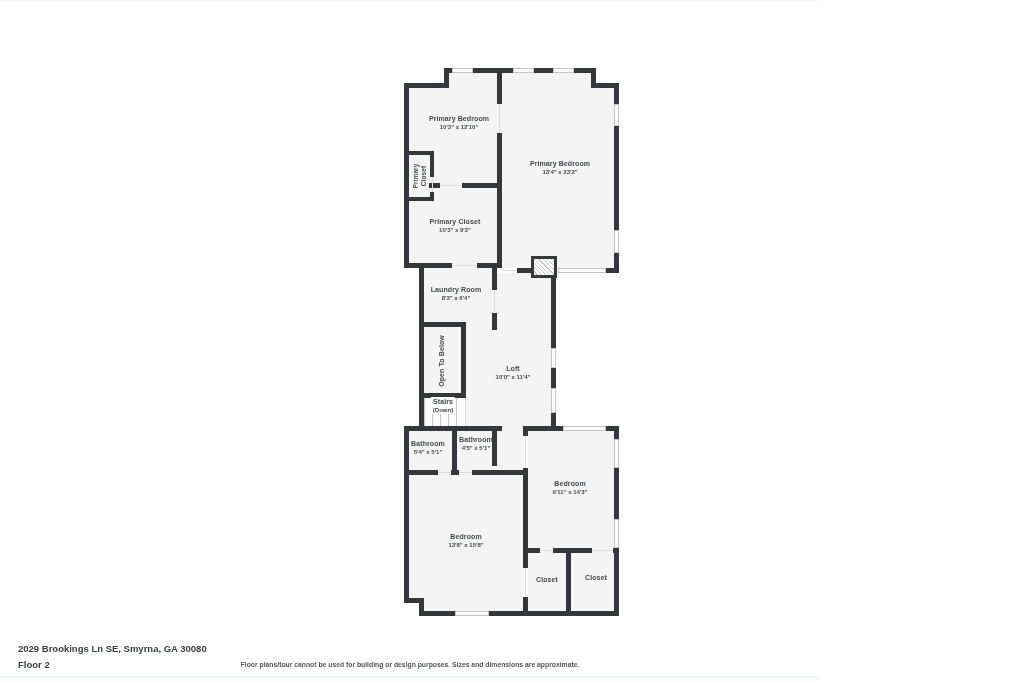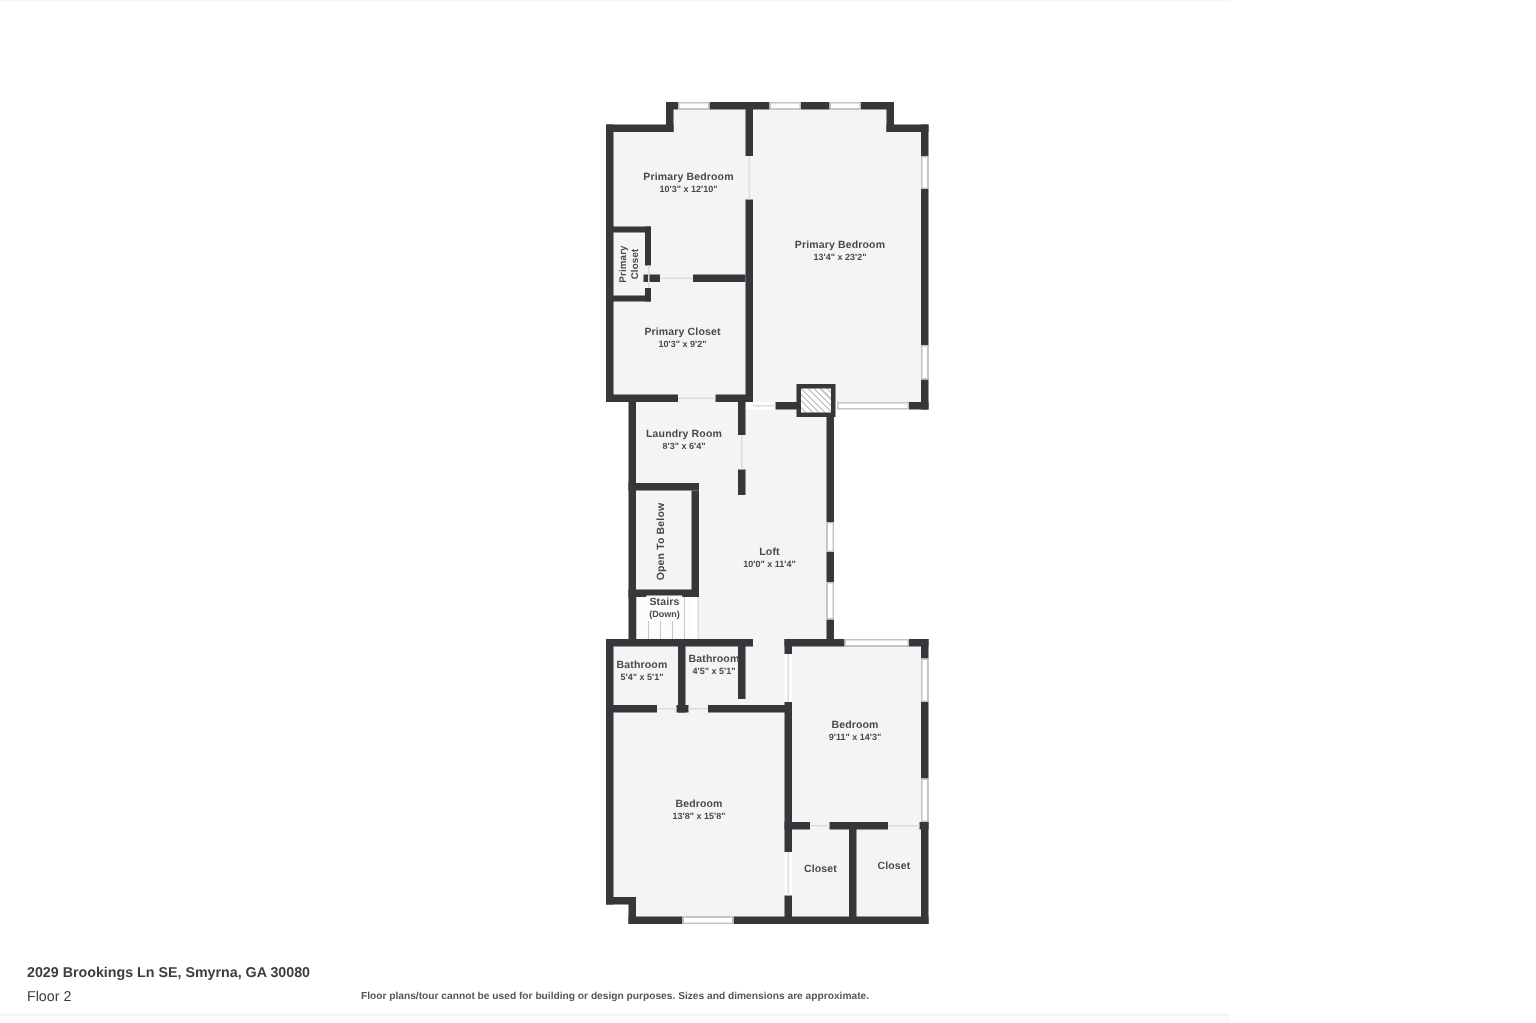--- a/index.html
+++ b/index.html
@@ -19,21 +19,21 @@
           color:var(--ink,#46494d);white-space:nowrap;}
   .rname{display:block;font-size:7px;font-weight:bold;line-height:9px;letter-spacing:.1px;}
   .rdim{display:block;font-size:6px;font-weight:bold;line-height:8px;color:var(--ink,#46494d);}
   .rdim:empty{display:none;}
   .vert{transform:translate(-50%,-50%) rotate(-90deg);}
   .vert .rname{white-space:nowrap;}
   .wrap2{transform:translate(-50%,-50%) rotate(-90deg);width:42px;white-space:normal;}
   .wrap2 .rname{font-size:6.5px;line-height:8px;}
   .stairs-label .rname,.stairs-label .rdim{background:#fcfcfc;padding:0 2px;}
   .addr{position:absolute;left:18px;top:643px;font-size:9.5px;font-weight:bold;color:#3a3e42;line-height:11px;}
-  .floorlbl{position:absolute;left:18px;top:659px;font-size:9.5px;font-weight:normal;color:#3a3e42;line-height:11px;}
+  .floorlbl{position:absolute;left:18px;top:659px;font-size:9.5px;font-weight:bold;color:#3a3e42;line-height:11px;}
   .disclaimer{position:absolute;left:50%;top:660px;transform:translateX(-50%);
               font-size:6.8px;font-weight:bold;color:#53575a;line-height:9px;}
   .footer-strip{position:absolute;left:0;top:676px;width:1024px;height:6px;
                 background:#fafbfc;border-top:1px solid #eff1f2;}
 </style>
 </head>
 <body>
 
 <div class="screen">
   <div class="hairline-top"></div>

